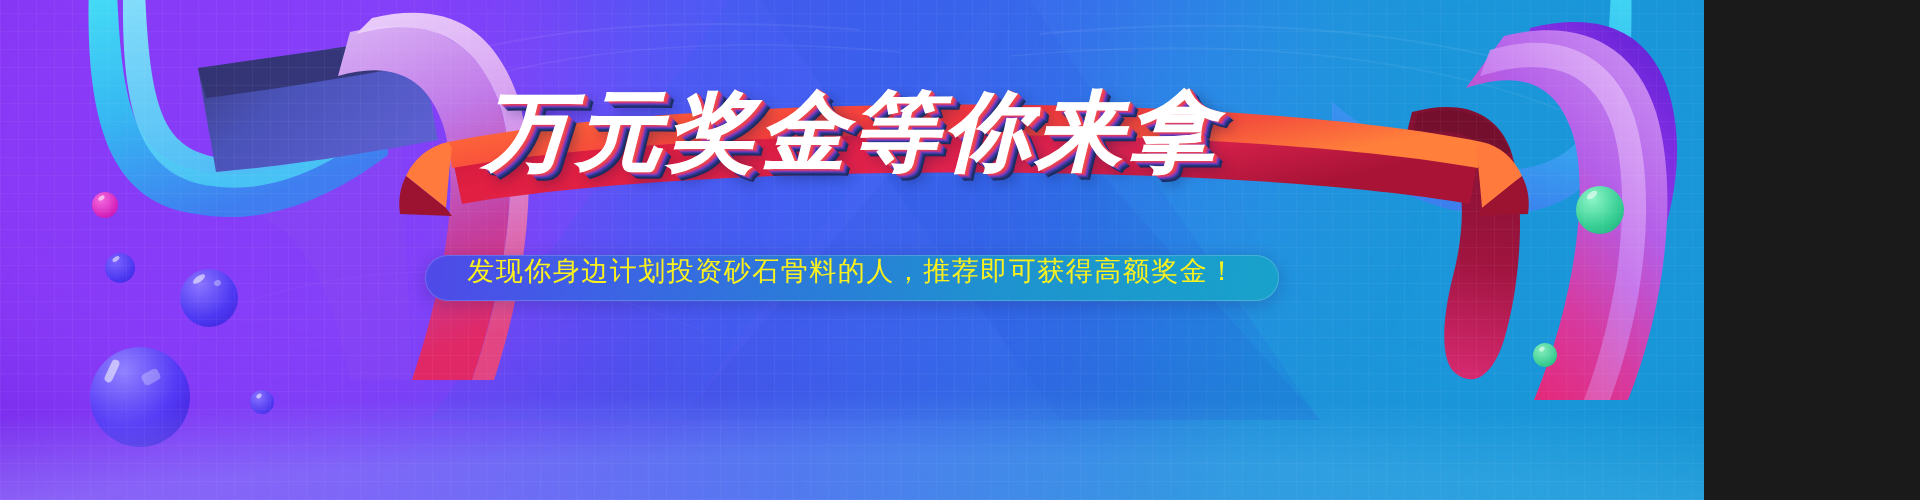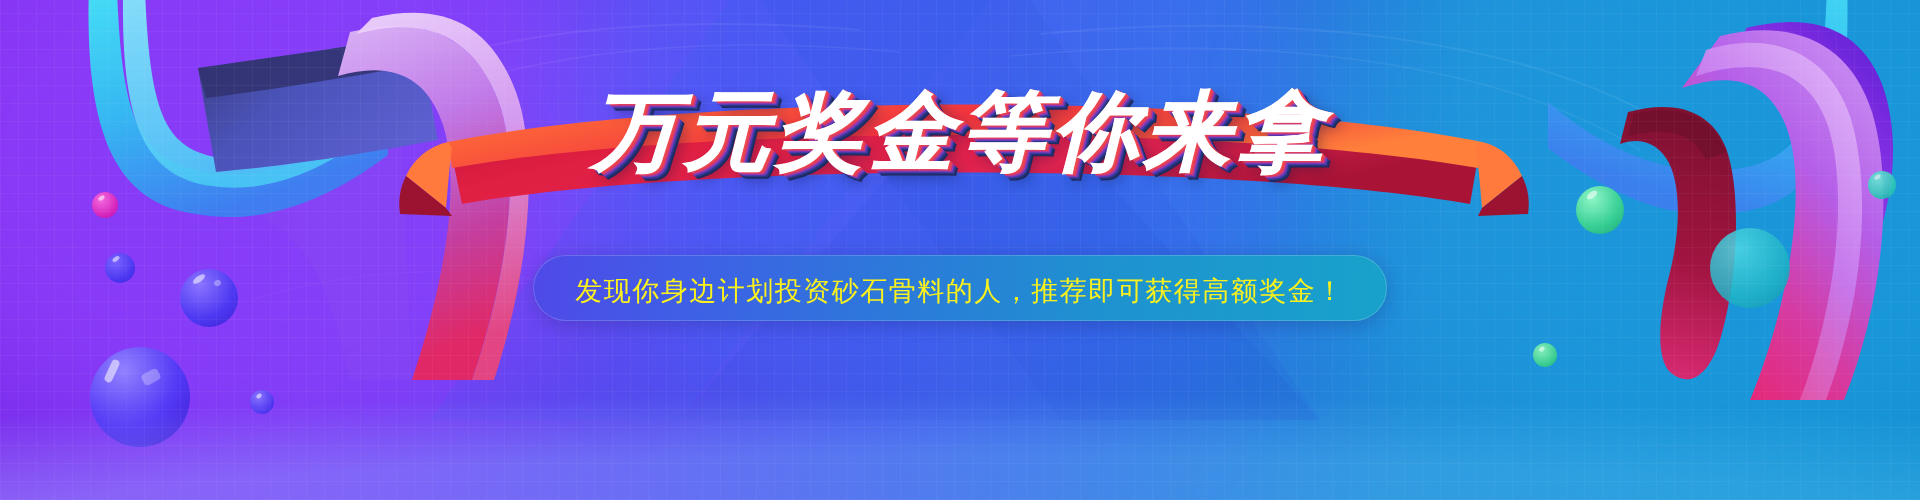--- a/index.html
+++ b/index.html
@@ -1,20 +1,20 @@
 <!DOCTYPE html>
 <html><head>
 <meta charset="utf-8">
 <style>
   html,body{margin:0;padding:0;background:#1a1a1a;}
   *{box-sizing:border-box;}
 
   #banner{
     position:relative;
-    width:1920px;
+    width:1704px;
     height:500px;
     overflow:hidden;
     font-family:"Liberation Sans","DejaVu Sans",sans-serif;
     background:linear-gradient(100deg,
         #7a2bea 0%,
         #7731ef 12%,
         #6d3bf0 24%,
         #5a49ef 36%,
         #4358e8 48%,
         #2f70e0 60%,
@@ -106,21 +106,21 @@
     position:absolute;left:0;right:0;top:88px;height:120px;z-index:5;pointer-events:none;
   }
 
   
   #subtitle-wrap{
     position:absolute;left:0;right:0;top:255px;
     text-align:center;z-index:7;
   }
   #subtitle-pill{
     display:inline-block;
-    padding:21px 42px 15px;
+    padding:1px 42px 15px;
     border-radius:40px;
     background:linear-gradient(95deg,#4f49e8 0%, #3f5fe6 18%, #2c79da 42%, #1e93cf 68%, #18a2cb 100%);
     box-shadow:inset 0 0 0 1px rgba(255,255,255,.18), 0 4px 18px rgba(20,20,80,.22);
   }
   #subtitle{
     font-family:"DejaVu Sans","Liberation Sans",sans-serif;
     font-size:27px;
     font-weight:normal;
     letter-spacing:1.5px;
     color:#fbf11c;

